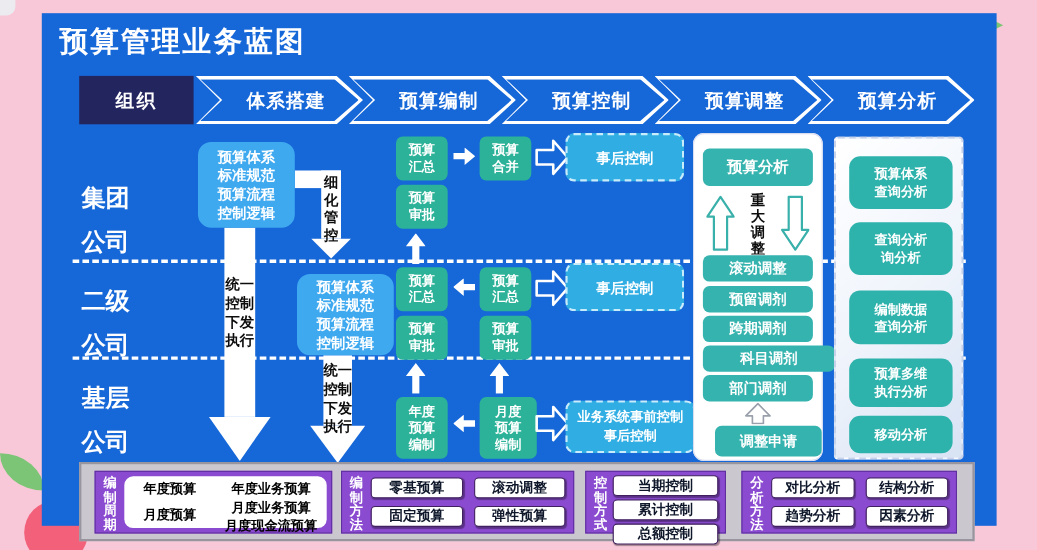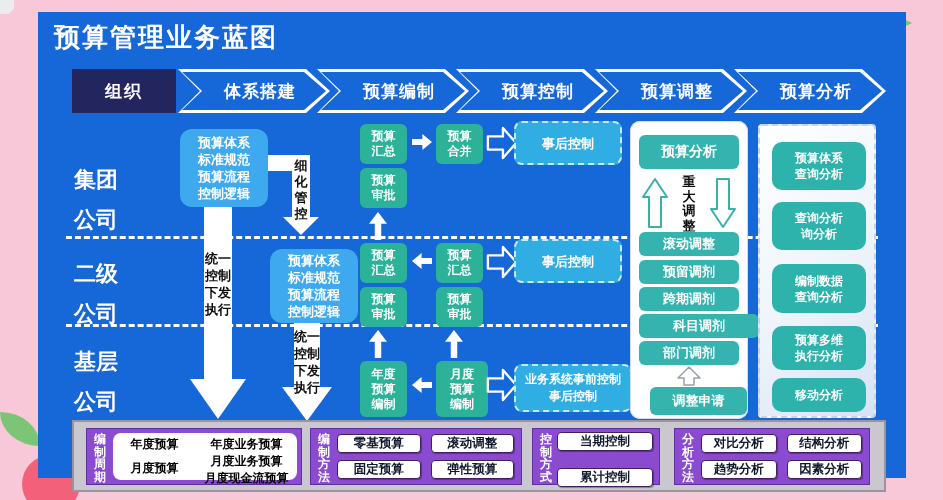--- a/index.html
+++ b/index.html
@@ -289,21 +289,21 @@
         <div class="chip">固定预算</div>
         <div class="chip">弹性预算</div>
       </div>
     </div>
 
     <div class="ppanel" style="left:458px; width:128px;">
       <div class="plabel">控
 制
 方
 式</div>
-      <div class="chipgrid" style="left:24px; top:3px; right:6px; bottom:3px; grid-template-rows:1fr 1fr 1fr; gap:17px;font-family:Liberation Mono, monospace;">
+      <div class="chipgrid" style="left:24px; top:3px; right:6px; bottom:3px; grid-template-rows:1fr 1fr 1fr; gap:3px;font-family:Liberation Mono, monospace;">
         <div class="chip">当期控制</div>
         <div class="chip">累计控制</div>
         <div class="chip">总额控制</div>
       </div>
     </div>
 
     <div class="ppanel" style="left:600px; width:196px;">
       <div class="plabel">分
 析
 方

